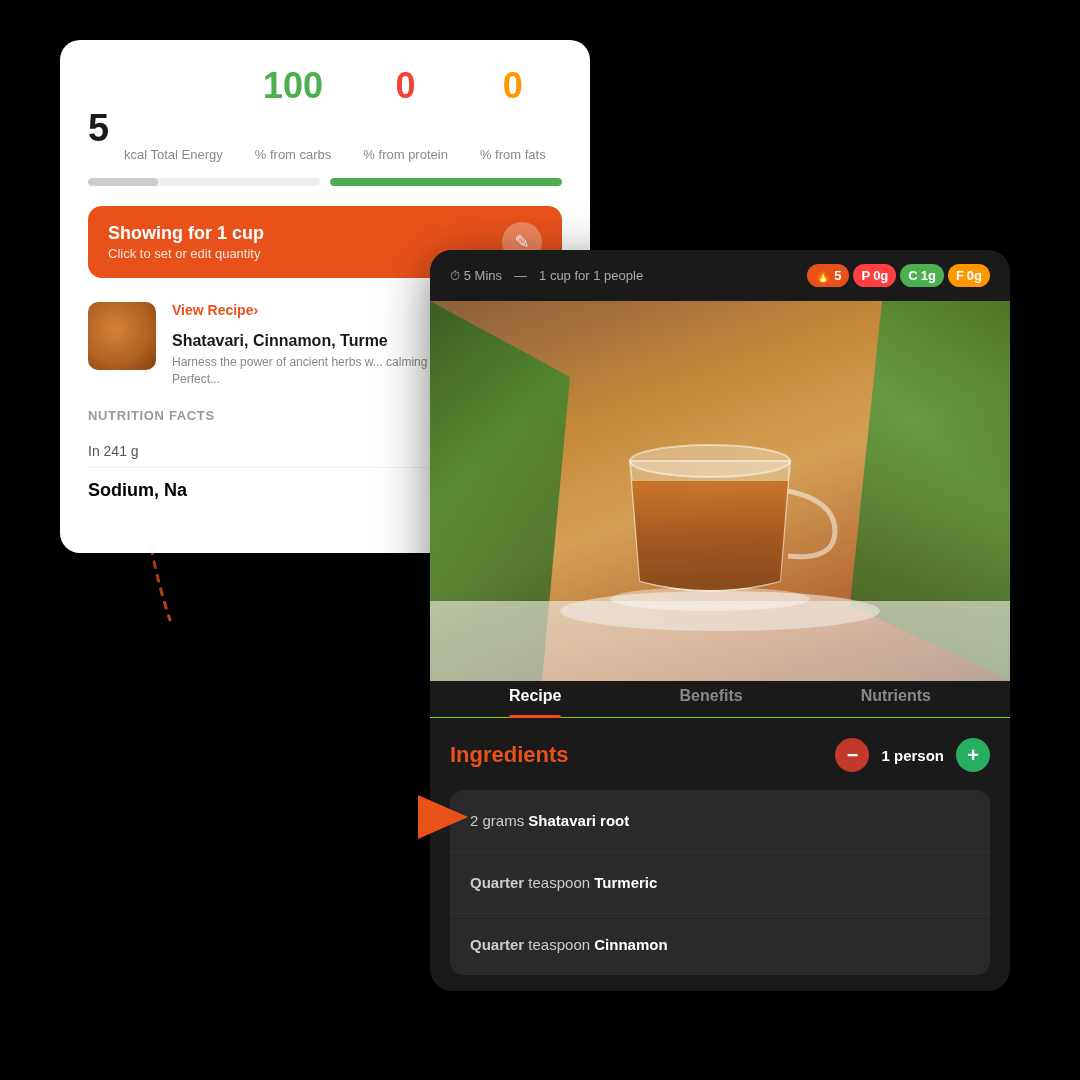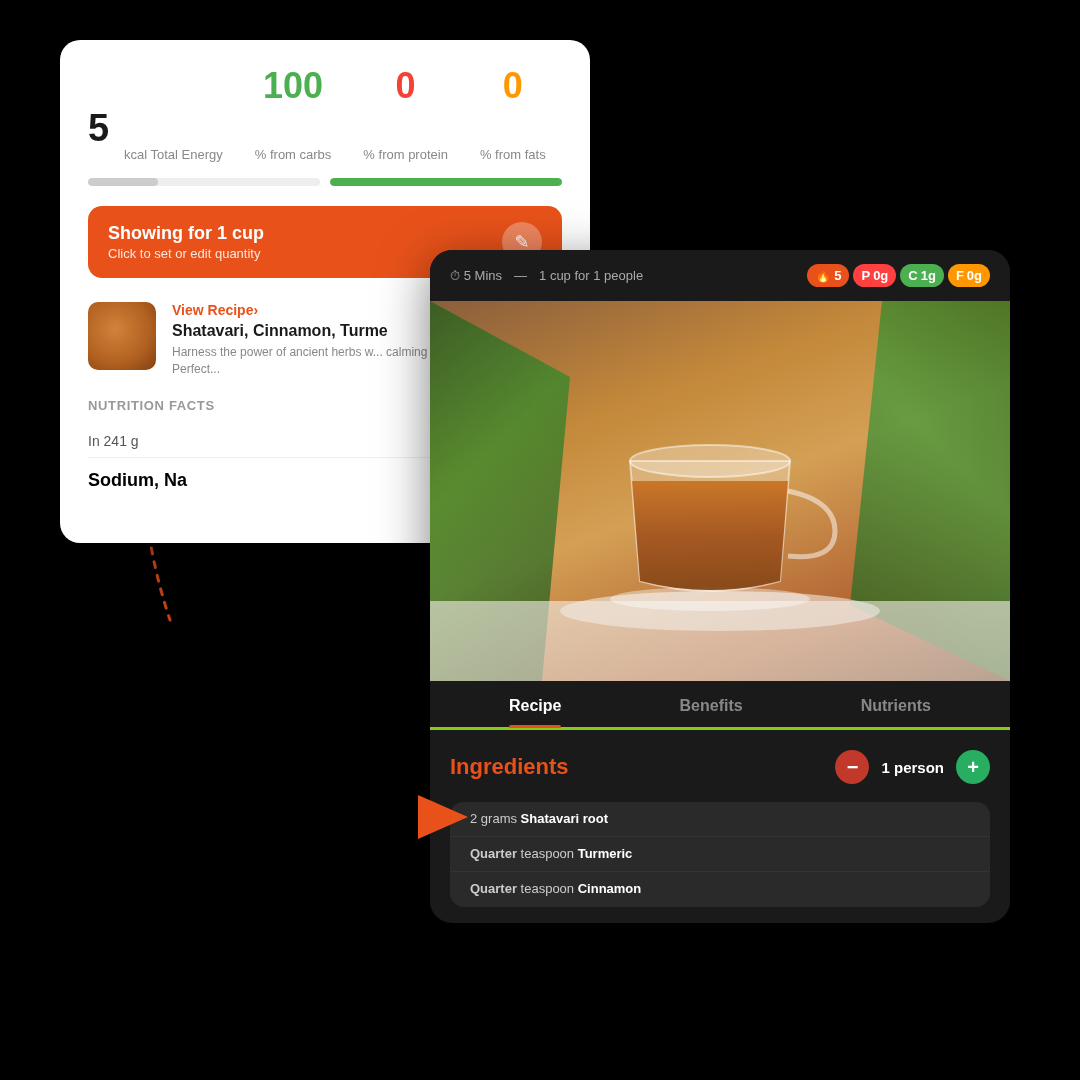--- a/index.html
+++ b/index.html
@@ -162,21 +162,21 @@
 
     .recipe-info {}
 
     .view-recipe-link {
       color: #e8521a;
       font-size: 14px;
       font-weight: 600;
       display: flex;
       align-items: center;
       cursor: pointer;
-      margin-bottom: 4px;
+      margin-bottom: 14px;
     }
 
     .recipe-name {
       font-size: 16px;
       font-weight: 700;
       color: #1a1a1a;
       margin-bottom: 4px;
     }
 
     .recipe-desc {
@@ -331,22 +331,22 @@
       height: 80px;
       background: linear-gradient(180deg, #f5f0ea 0%, #ede8e0 100%);
       opacity: 0.6;
     }
 
     
     .tabs-row {
       display: flex;
       justify-content: space-around;
       background: #1a1a1a;
-      padding: 16px 20px 0;
-      border-bottom: 3px solid #84cc16;
+      padding: 6px 20px 0;
+      border-bottom: 1px solid #84cc16;
     }
 
     .tab-item {
       font-size: 16px;
       font-weight: 600;
       color: #888;
       padding-bottom: 12px;
       cursor: pointer;
       position: relative;
     }
@@ -421,23 +421,23 @@
 
     
     .ingredients-list {
       background: #2a2a2a;
       border-radius: 14px;
       overflow: hidden;
       margin-bottom: 16px;
     }
 
     .ingredient-item {
-      padding: 8px 20px;
+      padding: 20px 20px;
       border-bottom: 1px solid #333;
-      font-size: 13px;
+      font-size: 15px;
       color: #eee;
       line-height: 1.4;
     }
 
     .ingredient-item:last-child {
       border-bottom: none;
     }
 
     .ingredient-qty {
       font-weight: 400;

